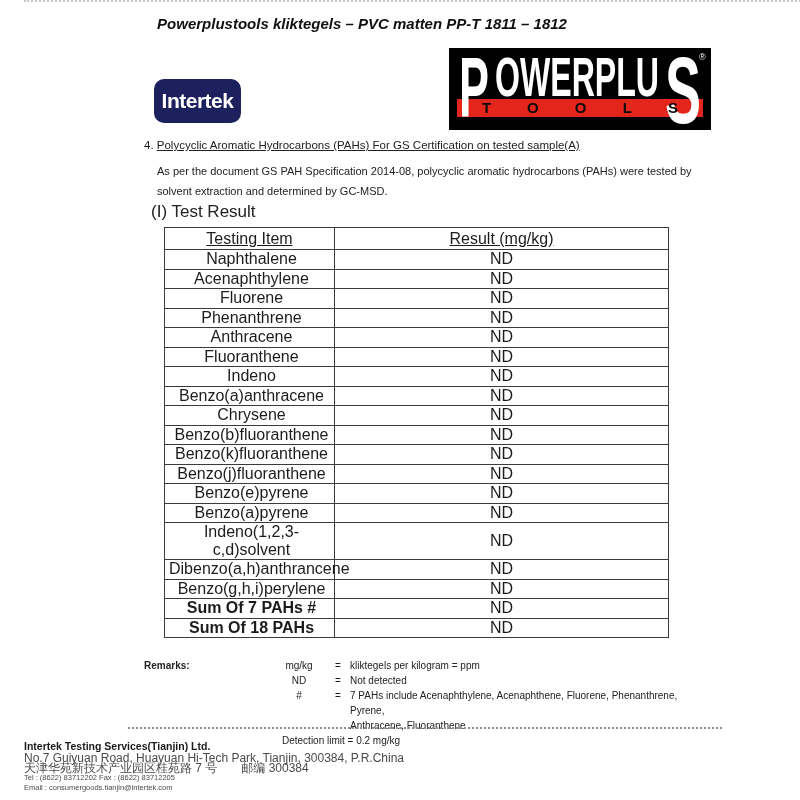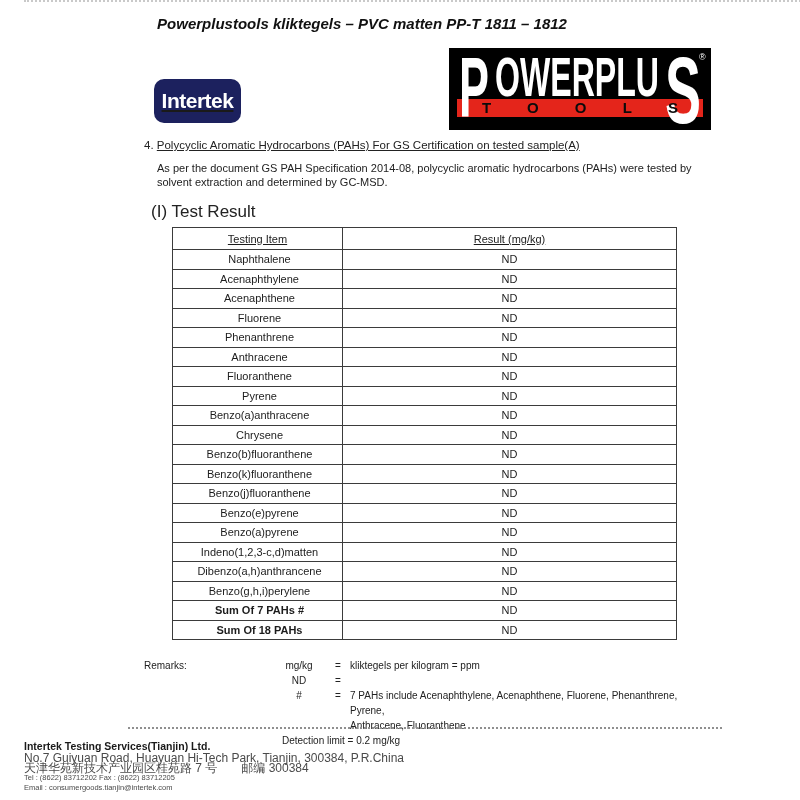--- a/index.html
+++ b/index.html
@@ -9,45 +9,45 @@
   }
   .top-dotted { position:absolute; top:0; left:0; width:800px; border-top:2px dotted #c9c9c9; }
 
   .doc-title {
     position:absolute; top:15px; left:0; width:676px; text-align:center;
     font-size:15px; font-weight:bold; font-style:italic; color:#111;
   }
 
   .intertek-logo {
     position:absolute; left:130px; top:79px; width:87px; height:44px;
-    background:#1c215e; border-radius:10px; display:flex; align-items:center; justify-content:center;text-decoration:underline;
+    background:#1c215e; border-radius:10px; display:flex; align-items:center; justify-content:center;
   }
   .intertek-logo span { color:#fff; font-size:21px; font-weight:bold; letter-spacing:-0.5px; }
 
   .pp-logo { position:absolute; left:425px; top:48px; }
 
   .section-heading { position:absolute; left:120px; top:139px; font-size:11.5px; color:#222; }
   .section-heading .underl { text-decoration:underline; }
-  .body-para { position:absolute; left:133px; top:161px; width:556px; font-size:11px; line-height:14px; color:#222; }
+  .body-para { position:absolute; left:133px; top:161px; width:556px; font-size:11px; line-height:20px; color:#222; }
   .sub-heading { position:absolute; left:127px; top:202px; font-size:17px; color:#222; }
 
   table.results {
-    position:absolute; left:148px; top:227px; width:505px;
-    border-collapse:collapse; table-layout:fixed; font-size:11px; color:#1c1c1c;
+    position:absolute; left:140px; top:227px; width:505px;
+    border-collapse:collapse; table-layout:fixed; font-size:16px; color:#1c1c1c;
   }
   table.results th, table.results td { border:1px solid #3b3b3b; padding:0; }
   table.results th { height:21px; font-weight:normal; text-align:center; }
   table.results th span { text-decoration:underline; }
   table.results td { height:18.5px; }
   table.results td.c-item { padding-left:4px; text-align:center; }
   table.results td.c-result { text-align:center; }
   table.results col.col-item { width:170px; }
   tr.row-bold td.c-item { font-weight:bold; }
 
-  .remarks-label { position:absolute; left:120px; top:660px; font-size:10px; color:#222; }
+  .remarks-label { position:absolute; left:120px; top:660px; font-size:10px; color:#222;font-weight:bold; }
   .remarks { position:absolute; left:248px; top:658px; width:440px; font-size:10px; line-height:15px; color:#222; }
   .remark-row { display:flex; }
   .remark-term { width:54px; text-align:center; flex:none; }
   .remark-eq { width:24px; text-align:center; flex:none; }
   .remark-def { width:360px; }
   .detection { margin-left:10px; }
 
   .sep-dotted { position:absolute; top:727px; left:104px; width:594px; border-top:2px dotted #8f8f8f; }
 
   .footer { position:absolute; top:740px; left:0; width:800px; text-align:left; color:#4a4a4a; }
@@ -103,41 +103,37 @@
     <tbody>
       <tr>
           <td class="c-item">Naphthalene</td>
           <td class="c-result">ND</td>
         </tr>
       <tr>
           <td class="c-item">Acenaphthylene</td>
           <td class="c-result">ND</td>
         </tr>
       <tr>
-          <td class="c-item">Acenaphthene</td>
-          <td class="c-result">ND</td>
-        </tr>
-      <tr>
           <td class="c-item">Fluorene</td>
           <td class="c-result">ND</td>
         </tr>
       <tr>
           <td class="c-item">Phenanthrene</td>
           <td class="c-result">ND</td>
         </tr>
       <tr>
           <td class="c-item">Anthracene</td>
           <td class="c-result">ND</td>
         </tr>
       <tr>
           <td class="c-item">Fluoranthene</td>
           <td class="c-result">ND</td>
         </tr>
       <tr>
-          <td class="c-item">Pyrene</td>
+          <td class="c-item">Indeno</td>
           <td class="c-result">ND</td>
         </tr>
       <tr>
           <td class="c-item">Benzo(a)anthracene</td>
           <td class="c-result">ND</td>
         </tr>
       <tr>
           <td class="c-item">Chrysene</td>
           <td class="c-result">ND</td>
         </tr>
@@ -155,21 +151,21 @@
         </tr>
       <tr>
           <td class="c-item">Benzo(e)pyrene</td>
           <td class="c-result">ND</td>
         </tr>
       <tr>
           <td class="c-item">Benzo(a)pyrene</td>
           <td class="c-result">ND</td>
         </tr>
       <tr>
-          <td class="c-item">Indeno(1,2,3-c,d)matten</td>
+          <td class="c-item">Indeno(1,2,3-c,d)solvent</td>
           <td class="c-result">ND</td>
         </tr>
       <tr>
           <td class="c-item">Dibenzo(a,h)anthrancene</td>
           <td class="c-result">ND</td>
         </tr>
       <tr>
           <td class="c-item">Benzo(g,h,i)perylene</td>
           <td class="c-result">ND</td>
         </tr>
@@ -187,20 +183,21 @@
   <div class="remarks-label">Remarks:</div>
   <div class="remarks">
     <div class="remark-row">
       <span class="remark-term">mg/kg</span>
       <span class="remark-eq">=</span>
       <span class="remark-def">kliktegels per kilogram = ppm</span>
     </div>
     <div class="remark-row">
       <span class="remark-term">ND</span>
       <span class="remark-eq">=</span>
+      <span class="remark-def">Not detected</span>
     </div>
     <div class="remark-row">
       <span class="remark-term">#</span>
       <span class="remark-eq">=</span>
       <span class="remark-def">
         <span style="display:block">7 PAHs include Acenaphthylene, Acenaphthene, Fluorene, Phenanthrene, Pyrene,</span>
         <span style="display:block">Anthracene, Fluoranthene</span>
       </span>
     </div>
     <div class="detection">Detection limit = 0.2 mg/kg</div>

